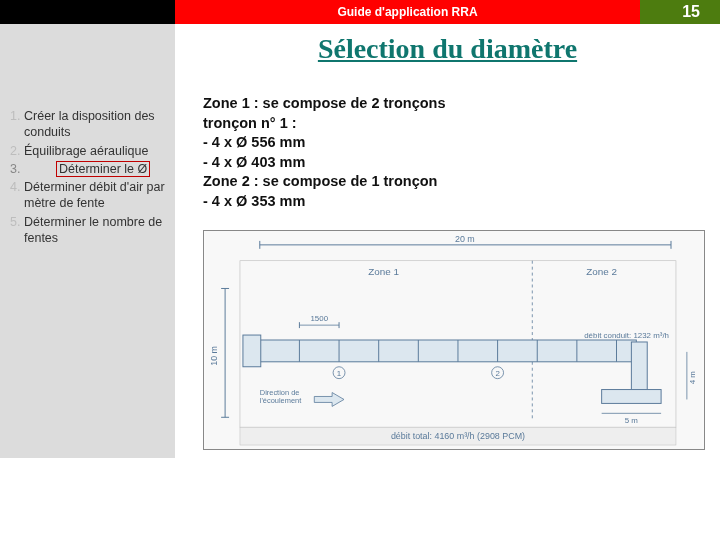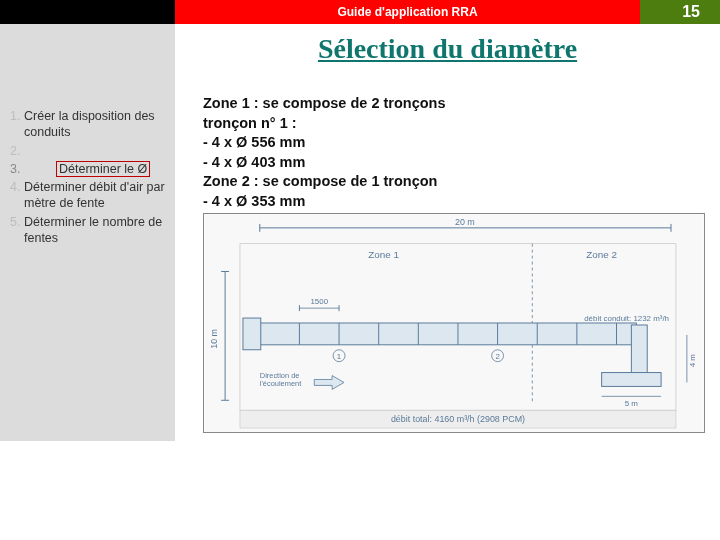--- a/index.html
+++ b/index.html
@@ -16,21 +16,21 @@
   .body { display: flex; width: 100%; }
   .sidebar { width: 175px; background: #dcdcdc; padding: 34px 8px 8px 8px; min-height: 250px; }
   .step-list { list-style: none; }
   .step-list li { display: flex; margin-bottom: 2px; font-size: 12.5px; color: #333; line-height: 1.3; }
   .step-num { width: 16px; flex-shrink: 0; color: #bdbdbd; text-align: left; padding-left: 2px; }
   .step-num.active { color: #888; }
   .step-text { flex: 1; }
   .hl { border: 1.5px solid #c00000; padding: 0 2px; display: inline-block; line-height: 1.15; margin-left: 32px; }
   .content { flex: 1; padding: 20px 14px 8px 28px; }
   .zone-text p { font-size: 14.5px; font-weight: bold; color: #111; line-height: 1.35; }
-  .diagram-wrap { margin-top: 2px; }
+  .diagram-wrap { margin-top: 19px; }
   .diagram { width: 502px; height: 220px; border: 1px solid #888; background: #fafafa; display: block; }
 </style>
 </head>
 <body>
 <div class="slide">
 
   <div class="topbar">
     <div class="topbar-left"></div>
     <div class="topbar-center">Guide d'application RRA</div>
     <div class="topbar-right">15</div>
@@ -45,20 +45,21 @@
 
   <div class="body">
     <div class="sidebar">
       <ol class="step-list">
         <li>
           <span class="step-num">1.</span>
           <span class="step-text">Créer la disposition des conduits</span>
         </li>
         <li>
           <span class="step-num">2.</span>
+          <span class="step-text">Équilibrage aéraulique</span>
         </li>
         <li>
           <span class="step-num active">3.</span>
           <span class="step-text"><span class="hl">Déterminer le Ø</span></span>
         </li>
         <li>
           <span class="step-num">4.</span>
           <span class="step-text">Déterminer débit d'air par mètre de fente</span>
         </li>
         <li>

